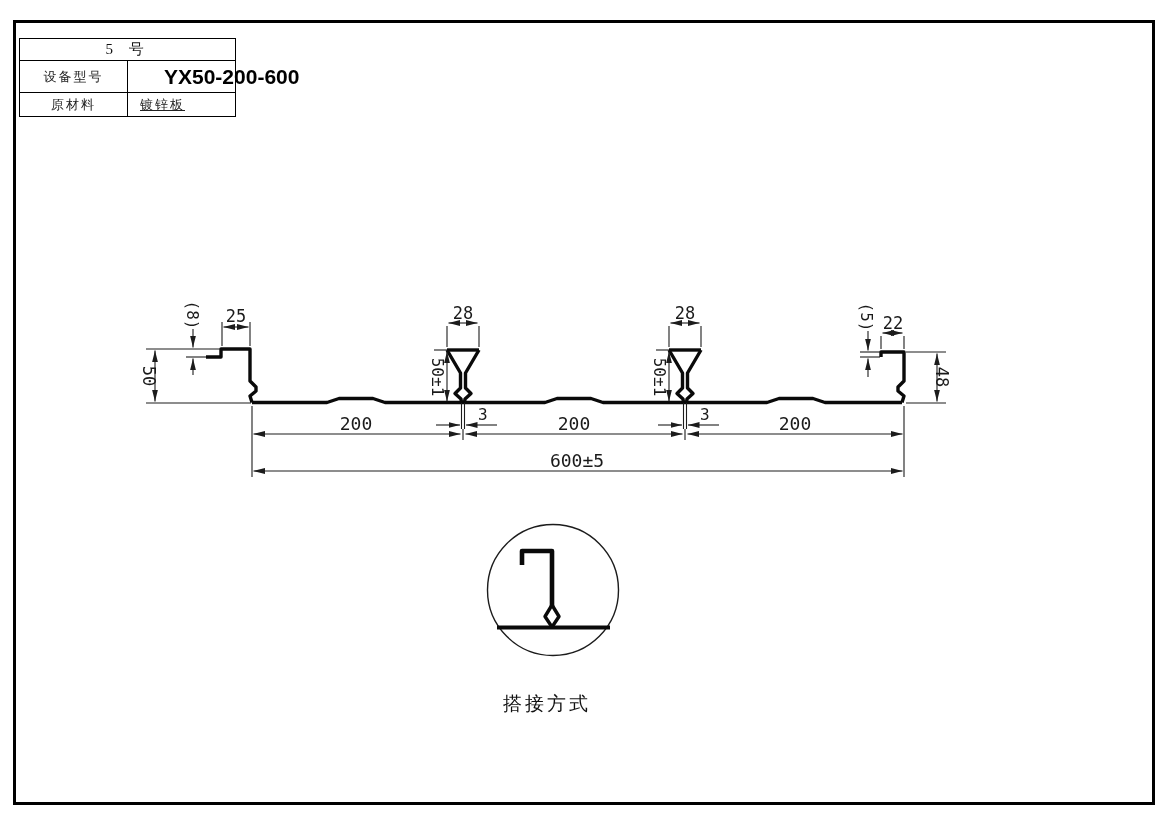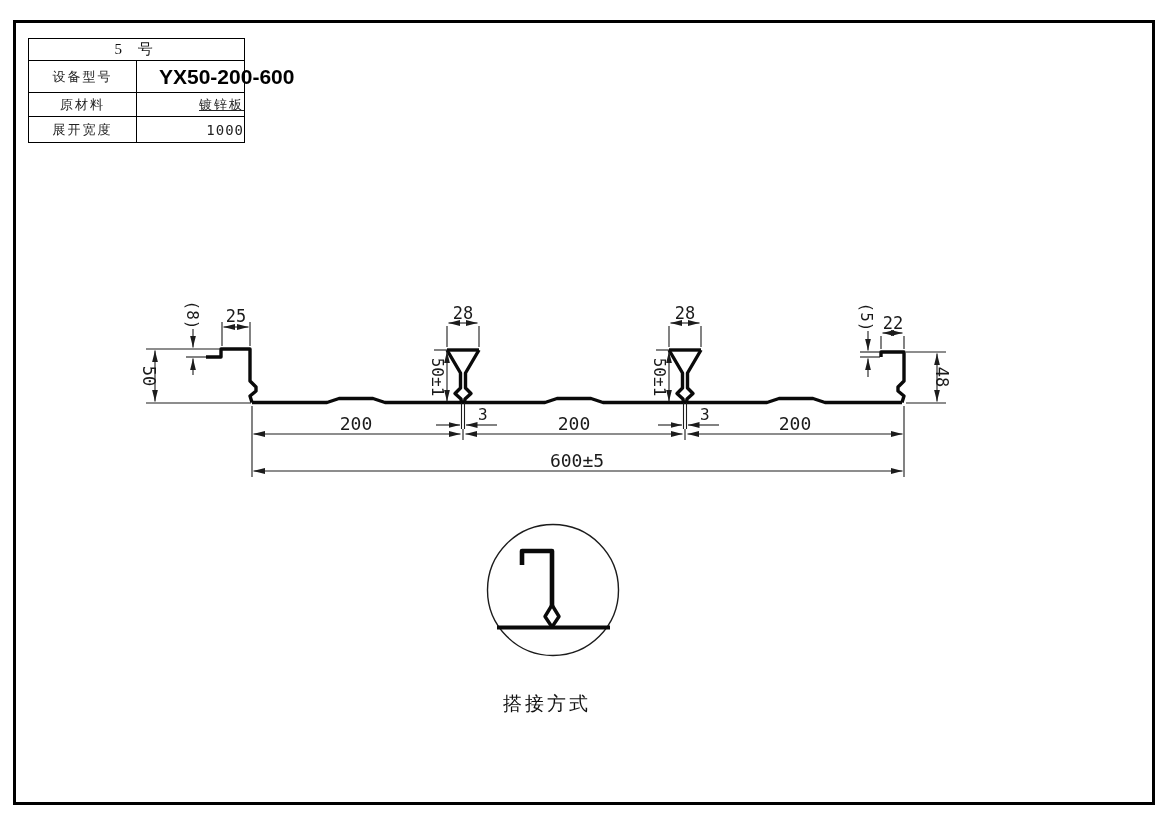--- a/index.html
+++ b/index.html
@@ -7,42 +7,41 @@
     position:relative;width:1169px;height:827px;background:#ffffff;
     font-family:"Liberation Sans",sans-serif;overflow:hidden;
     color:#111;
   }
   .frame{
     position:absolute;left:13px;top:20px;width:1136px;height:779px;
     border:3px solid #000;
   }
   
   .spec-table{
-    position:absolute;left:28px;top:38px;width:217px;
+    position:absolute;left:19px;top:38px;width:217px;
     border:1px solid #000;box-sizing:border-box;background:#fff;
     font-family:"Liberation Serif",serif;
   }
   .st-title{
     height:21px;line-height:21px;text-align:center;
     font-size:15px;letter-spacing:6px;border-bottom:1px solid #000;
   }
   .st-row{display:flex;border-bottom:1px solid #000;align-items:center;}
   .st-row:last-child{border-bottom:none;}
   .st-label{
     width:107px;flex:0 0 107px;text-align:center;font-size:13px;
     letter-spacing:2px;border-right:1px solid #000;align-self:stretch;
     display:flex;align-items:center;justify-content:center;color:#222;
   }
   .st-value{
-    flex:1;text-align:right;font-size:14px;letter-spacing:1px;color:#222;
+    flex:1;text-align:left;font-size:14px;letter-spacing:1px;color:#222;
     font-family:"DejaVu Sans Mono",monospace;
-    margin-left:22px;
   }
-  .row-model{height:31px;}
-  .row-material{height:23px;}
+  .row-model{height:31px;gap:36px;}
+  .row-material{height:23px;gap:12px;}
   .row-thickness{height:23px;}
   .row-width{height:25px;}
   .st-value-model{
     font-family:"Liberation Sans",sans-serif;
     font-weight:700;font-size:21px;letter-spacing:0px;color:#000;
     white-space:nowrap;overflow:visible;line-height:31px;
   }
   .st-value-cjk{font-family:"Liberation Serif",serif;letter-spacing:2px;font-size:13px;text-decoration:underline;}
   
   svg.drawing{position:absolute;left:0;top:0;}
@@ -60,24 +59,20 @@
 
   <div class="spec-table">
     <div class="st-title">5  号</div>
     <div class="st-row row-model">
       <div class="st-label">设备型号</div>
       <div class="st-value st-value-model">YX50-200-600</div>
     </div>
     <div class="st-row row-material">
       <div class="st-label">原材料</div>
       <div class="st-value st-value-cjk">镀锌板</div>
-    </div>
-    <div class="st-row row-width">
-      <div class="st-label">展开宽度</div>
-      <div class="st-value">1000</div>
     </div>
   </div>
 
   <svg class="drawing" width="1169" height="827" viewBox="0 0 1169 827">
     <defs>
       <marker id="arrow" viewBox="0 0 12 8" markerWidth="12" markerHeight="8" refX="11.5" refY="4" orient="auto-start-reverse" markerUnits="userSpaceOnUse">
         <path d="M11.5,4 L0,1.1 L0,6.9 Z" fill="#1c1c1c"></path>
       </marker>
     </defs>
 

